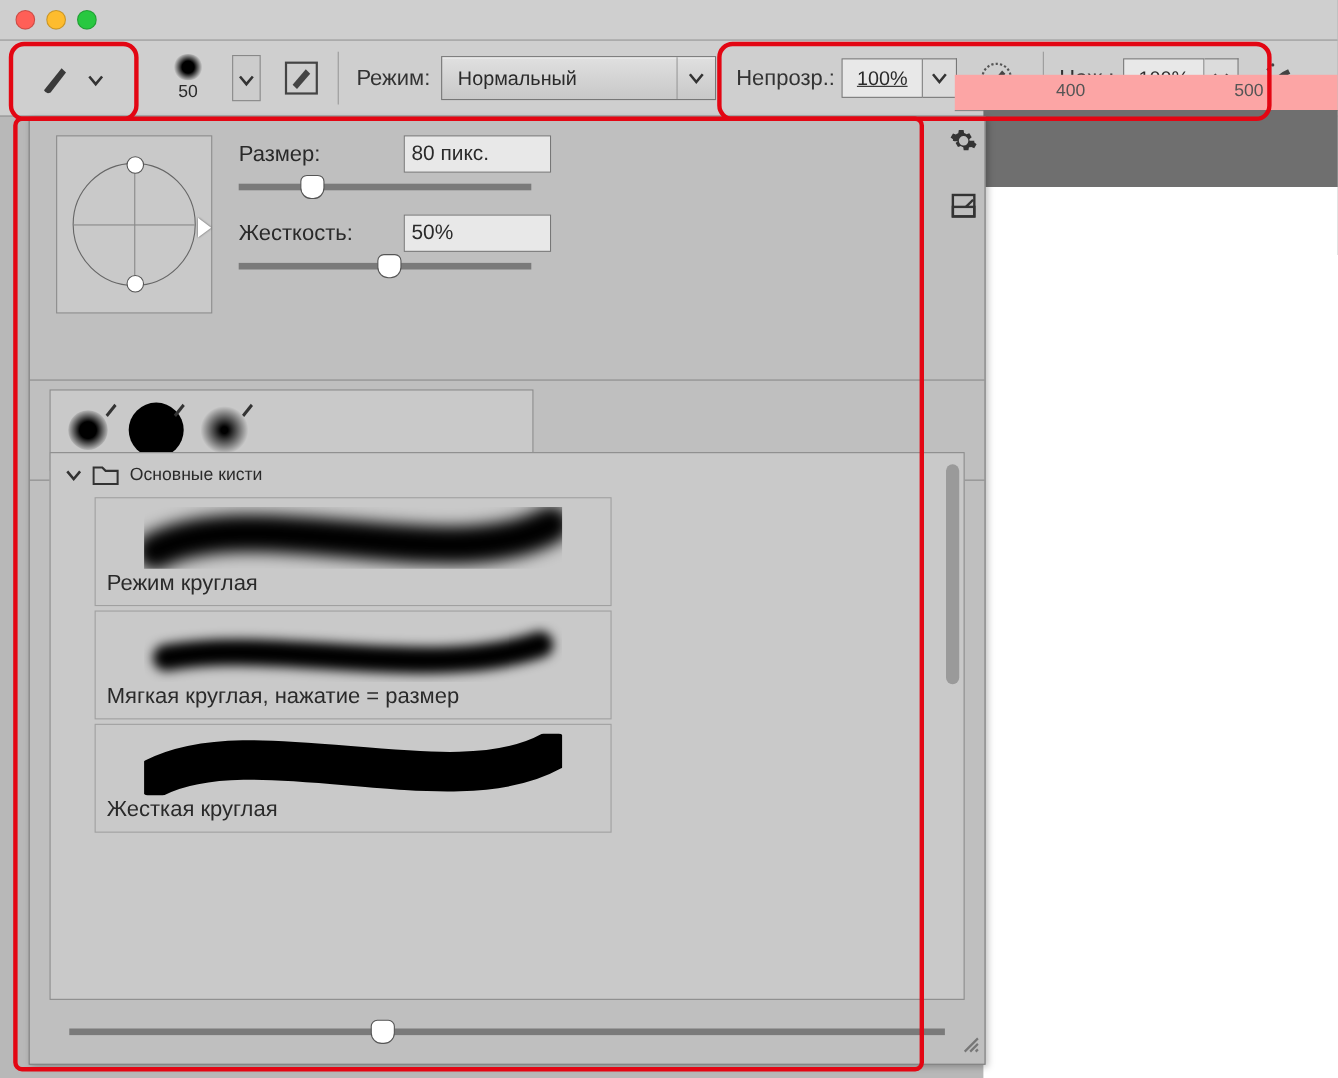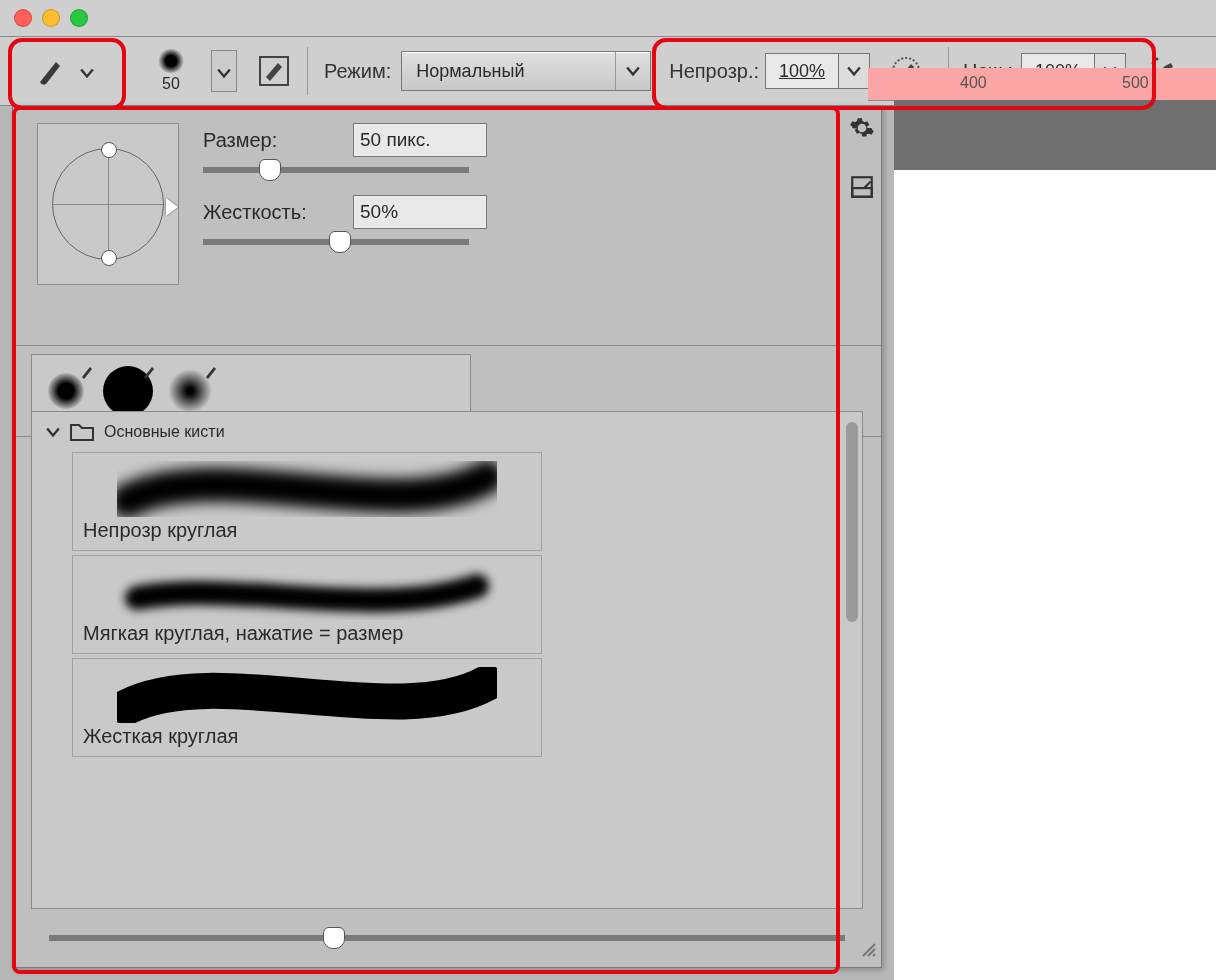--- a/index.html
+++ b/index.html
@@ -21,21 +21,21 @@
   .chev{width:14px;height:14px;}
   .chev svg{width:14px;height:14px;}
   .hl{position:absolute;border:4px solid #e30613;border-radius:14px;pointer-events:none;}
   .hl1{left:8px;top:38px;width:110px;height:64px;}
   .hl2{left:652px;top:38px;width:496px;height:64px;}
   .hl3{left:12px;top:106px;width:820px;height:860px;border-radius:8px;}
   .ruler{position:absolute;left:868px;right:0;top:68px;height:32px;background:#fca5a5;border-bottom:1px solid #888;display:flex;align-items:center;font-size:16px;color:#555;overflow:hidden;}
   .ruler span{position:absolute;top:6px;}
   .canvasdark{position:absolute;left:894px;right:0;top:100px;height:70px;background:#6f6f6f;}
   .canvaswhite{position:absolute;left:894px;right:0;top:170px;bottom:0;background:#fff;}
-  .popup{position:absolute;left:12px;top:106px;width:868px;height:860px;background:#bfbfbf;border:1px solid #7a7a7a;box-shadow:2px 2px 6px rgba(0,0,0,.25);}
+  .popup{position:absolute;left:26px;top:106px;width:868px;height:860px;background:#bfbfbf;border:1px solid #7a7a7a;box-shadow:2px 2px 6px rgba(0,0,0,.25);}
   .popup-top{height:206px;border-bottom:1px solid #8a8a8a;display:flex;padding:16px 24px;}
   .angle{width:140px;height:160px;background:#c9c9c9;border:1px solid #8a8a8a;display:flex;align-items:center;justify-content:center;position:relative;}
   .angle .circ{width:110px;height:110px;border:1px solid #666;border-radius:50%;position:relative;}
   .angle .hline{position:absolute;left:0;right:0;top:50%;border-top:1px solid #888;}
   .angle .vline{position:absolute;top:0;bottom:0;left:50%;border-left:1px solid #888;}
   .angle .dt{width:14px;height:14px;background:#fff;border:1px solid #555;border-radius:50%;position:absolute;}
   .angle .tri{position:absolute;left:128px;top:74px;width:0;height:0;border-top:9px solid transparent;border-bottom:9px solid transparent;border-left:12px solid #fff;filter:drop-shadow(0 0 1px #555);}
   .ctrls{margin-left:24px;flex:1;}
   .row{display:flex;align-items:center;margin-bottom:4px;}
   .row .tl2{width:150px;font-size:20px;}
@@ -169,21 +169,21 @@
         <div class="hline"></div>
           <div class="vline"></div>
         <div class="dt" style="left:48px;top:-7px;"></div>
         <div class="dt" style="left:48px;bottom:-7px;"></div>
       </div>
       <div class="tri"></div>
     </div>
     <div class="ctrls">
       <div class="row">
         <span class="tl2">Размер:</span>
-        <div class="inp">50 пикс.</div>
+        <div class="inp">80 пикс.</div>
       </div>
       <div class="slider">
           <div class="th" style="left:56px;"></div>
         </div>
       <div class="row">
         <span class="tl2">Жесткость:</span>
         <div class="inp">50%</div>
       </div>
       <div class="slider">
           <div class="th" style="left:126px;"></div>
@@ -224,21 +224,21 @@
         </svg>
       <span>Основные кисти</span>
     </div>
     <div class="list">
       <div class="li">
         <div class="stroke">
             <svg width="380" height="56">
               <path d="M10 40 C 100 -6, 280 66, 370 16" stroke="#000" stroke-width="34" stroke-linecap="round" fill="none" filter="blur(7px)"></path>
             </svg>
           </div>
-        <div class="nm">Непрозр круглая</div>
+        <div class="nm">Режим круглая</div>
       </div>
       <div class="li">
         <div class="stroke">
             <svg width="380" height="56">
               <path d="M20 34 C 120 16, 260 56, 360 22" stroke="#000" stroke-width="24" stroke-linecap="round" fill="none" filter="blur(5px)"></path>
             </svg>
           </div>
         <div class="nm">Мягкая круглая, нажатие = размер</div>
       </div>
       <div class="li">

